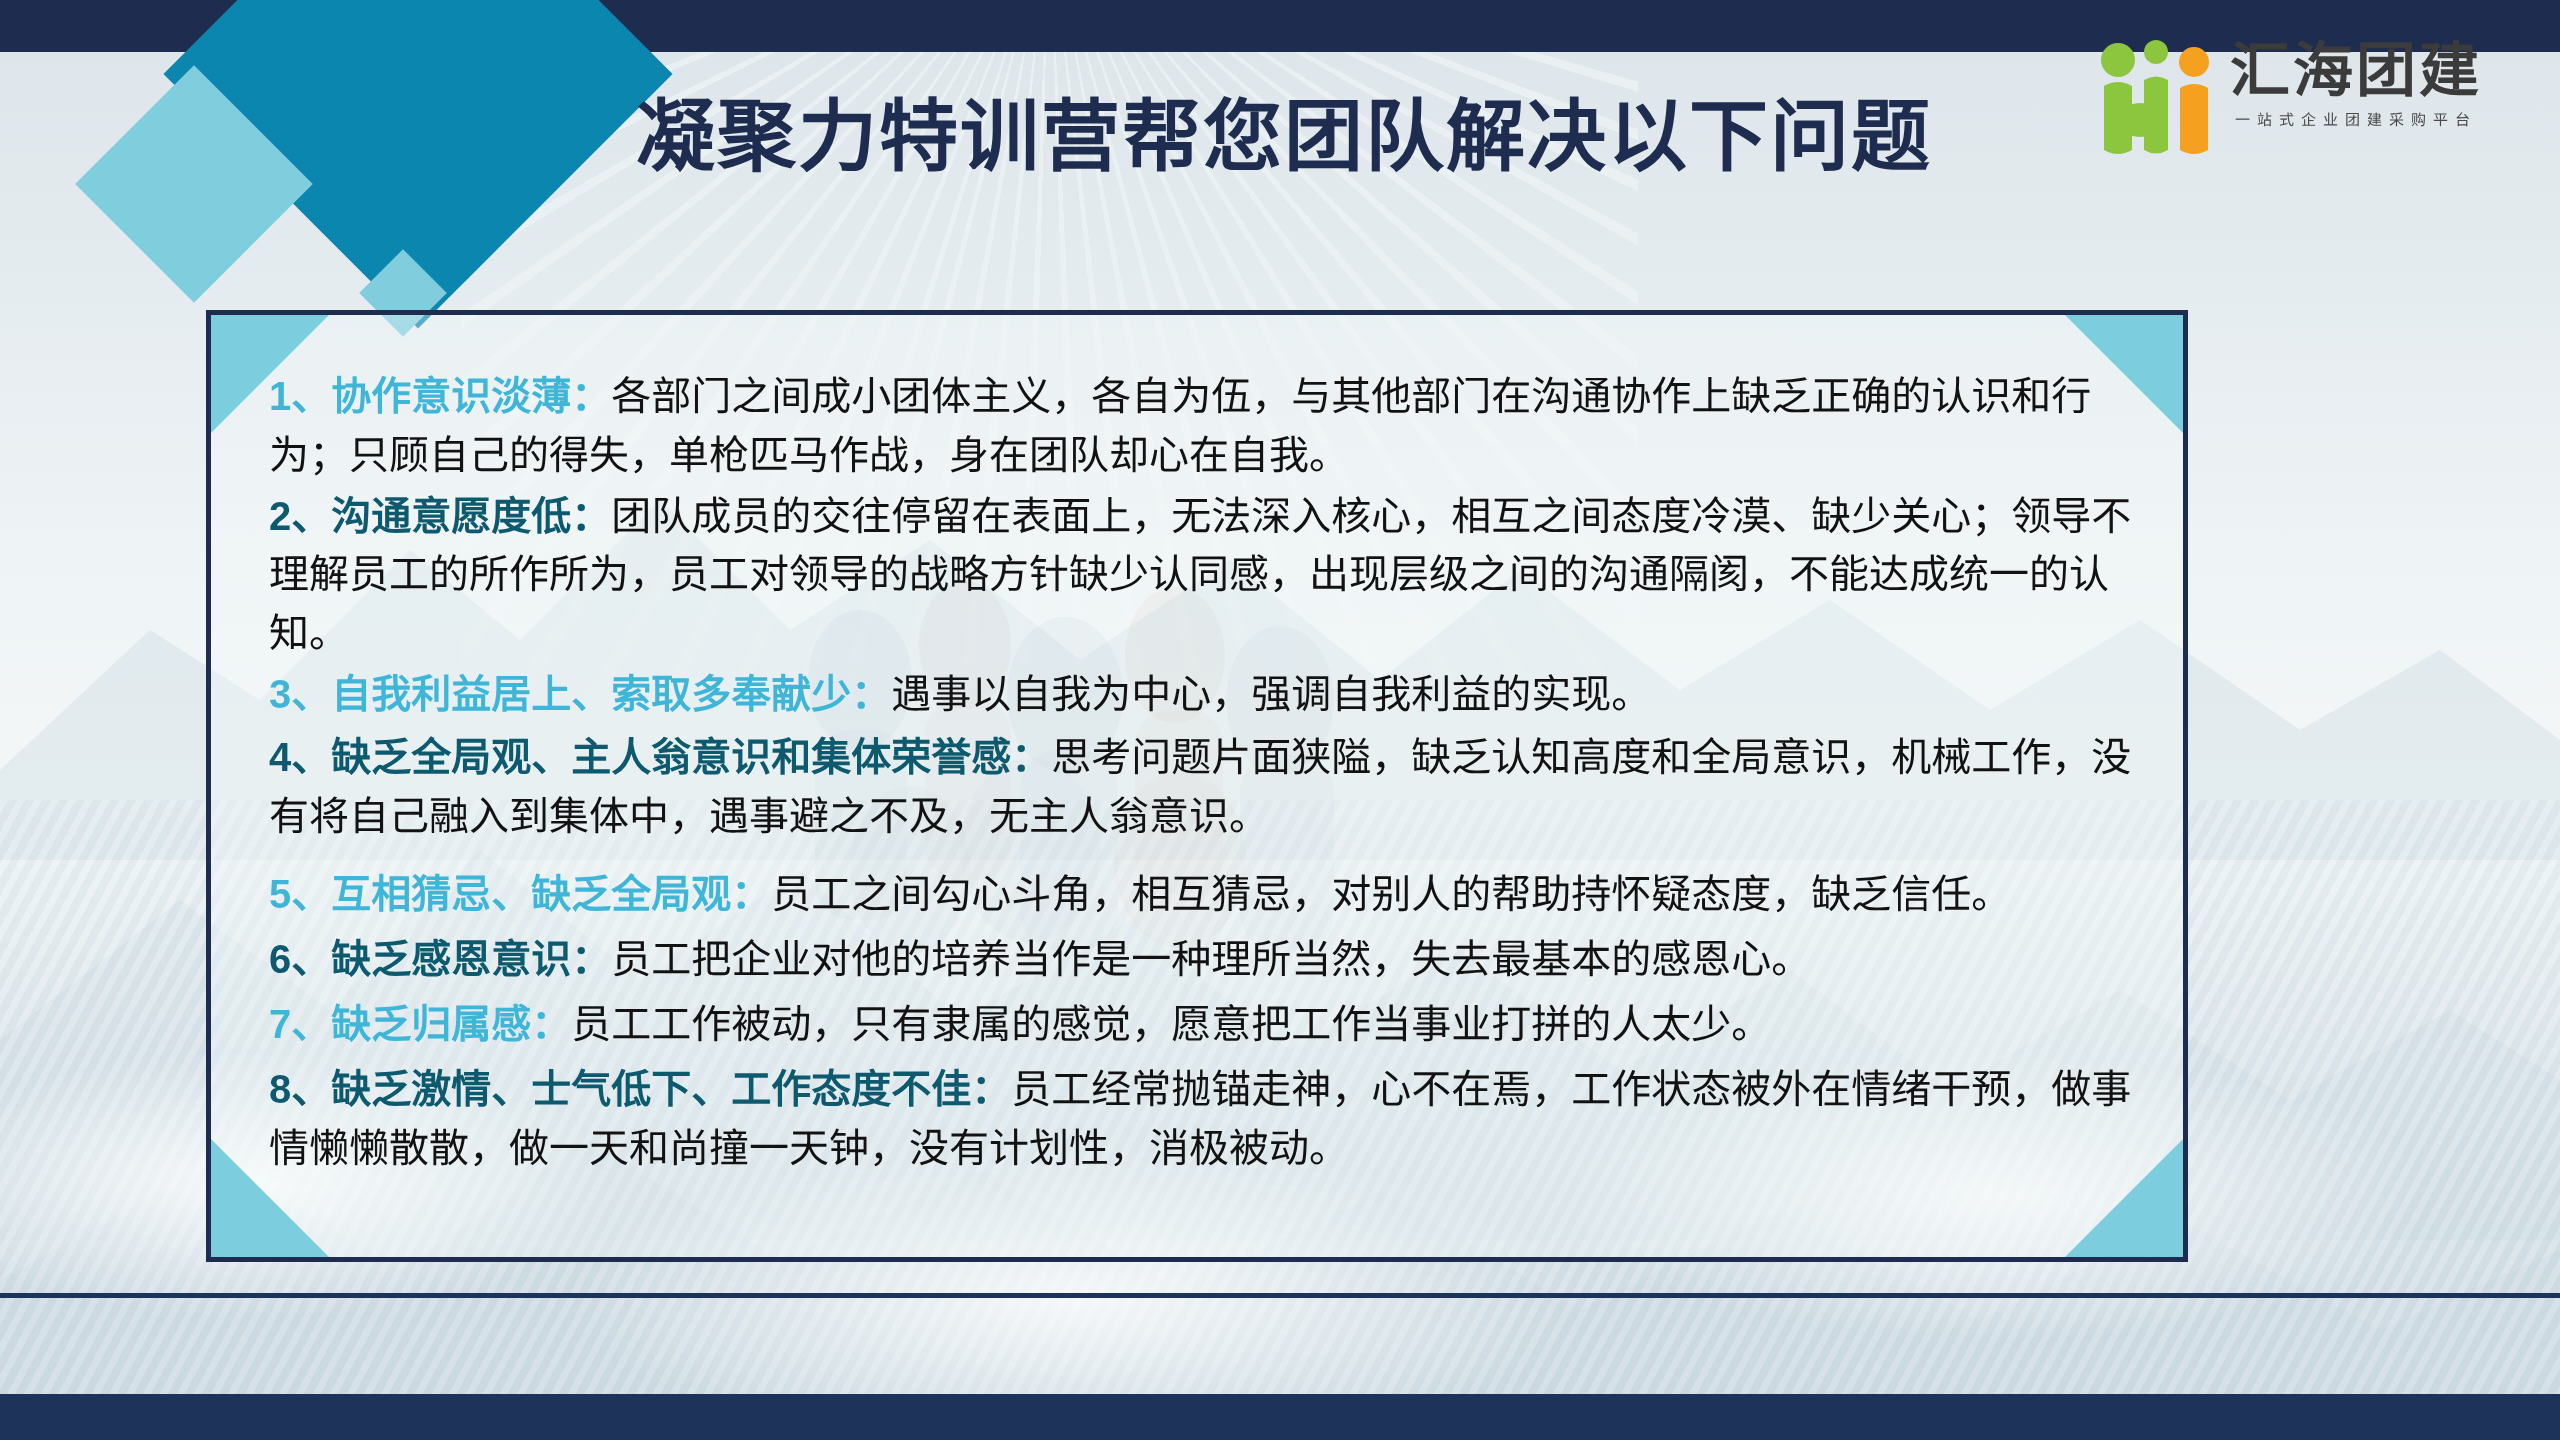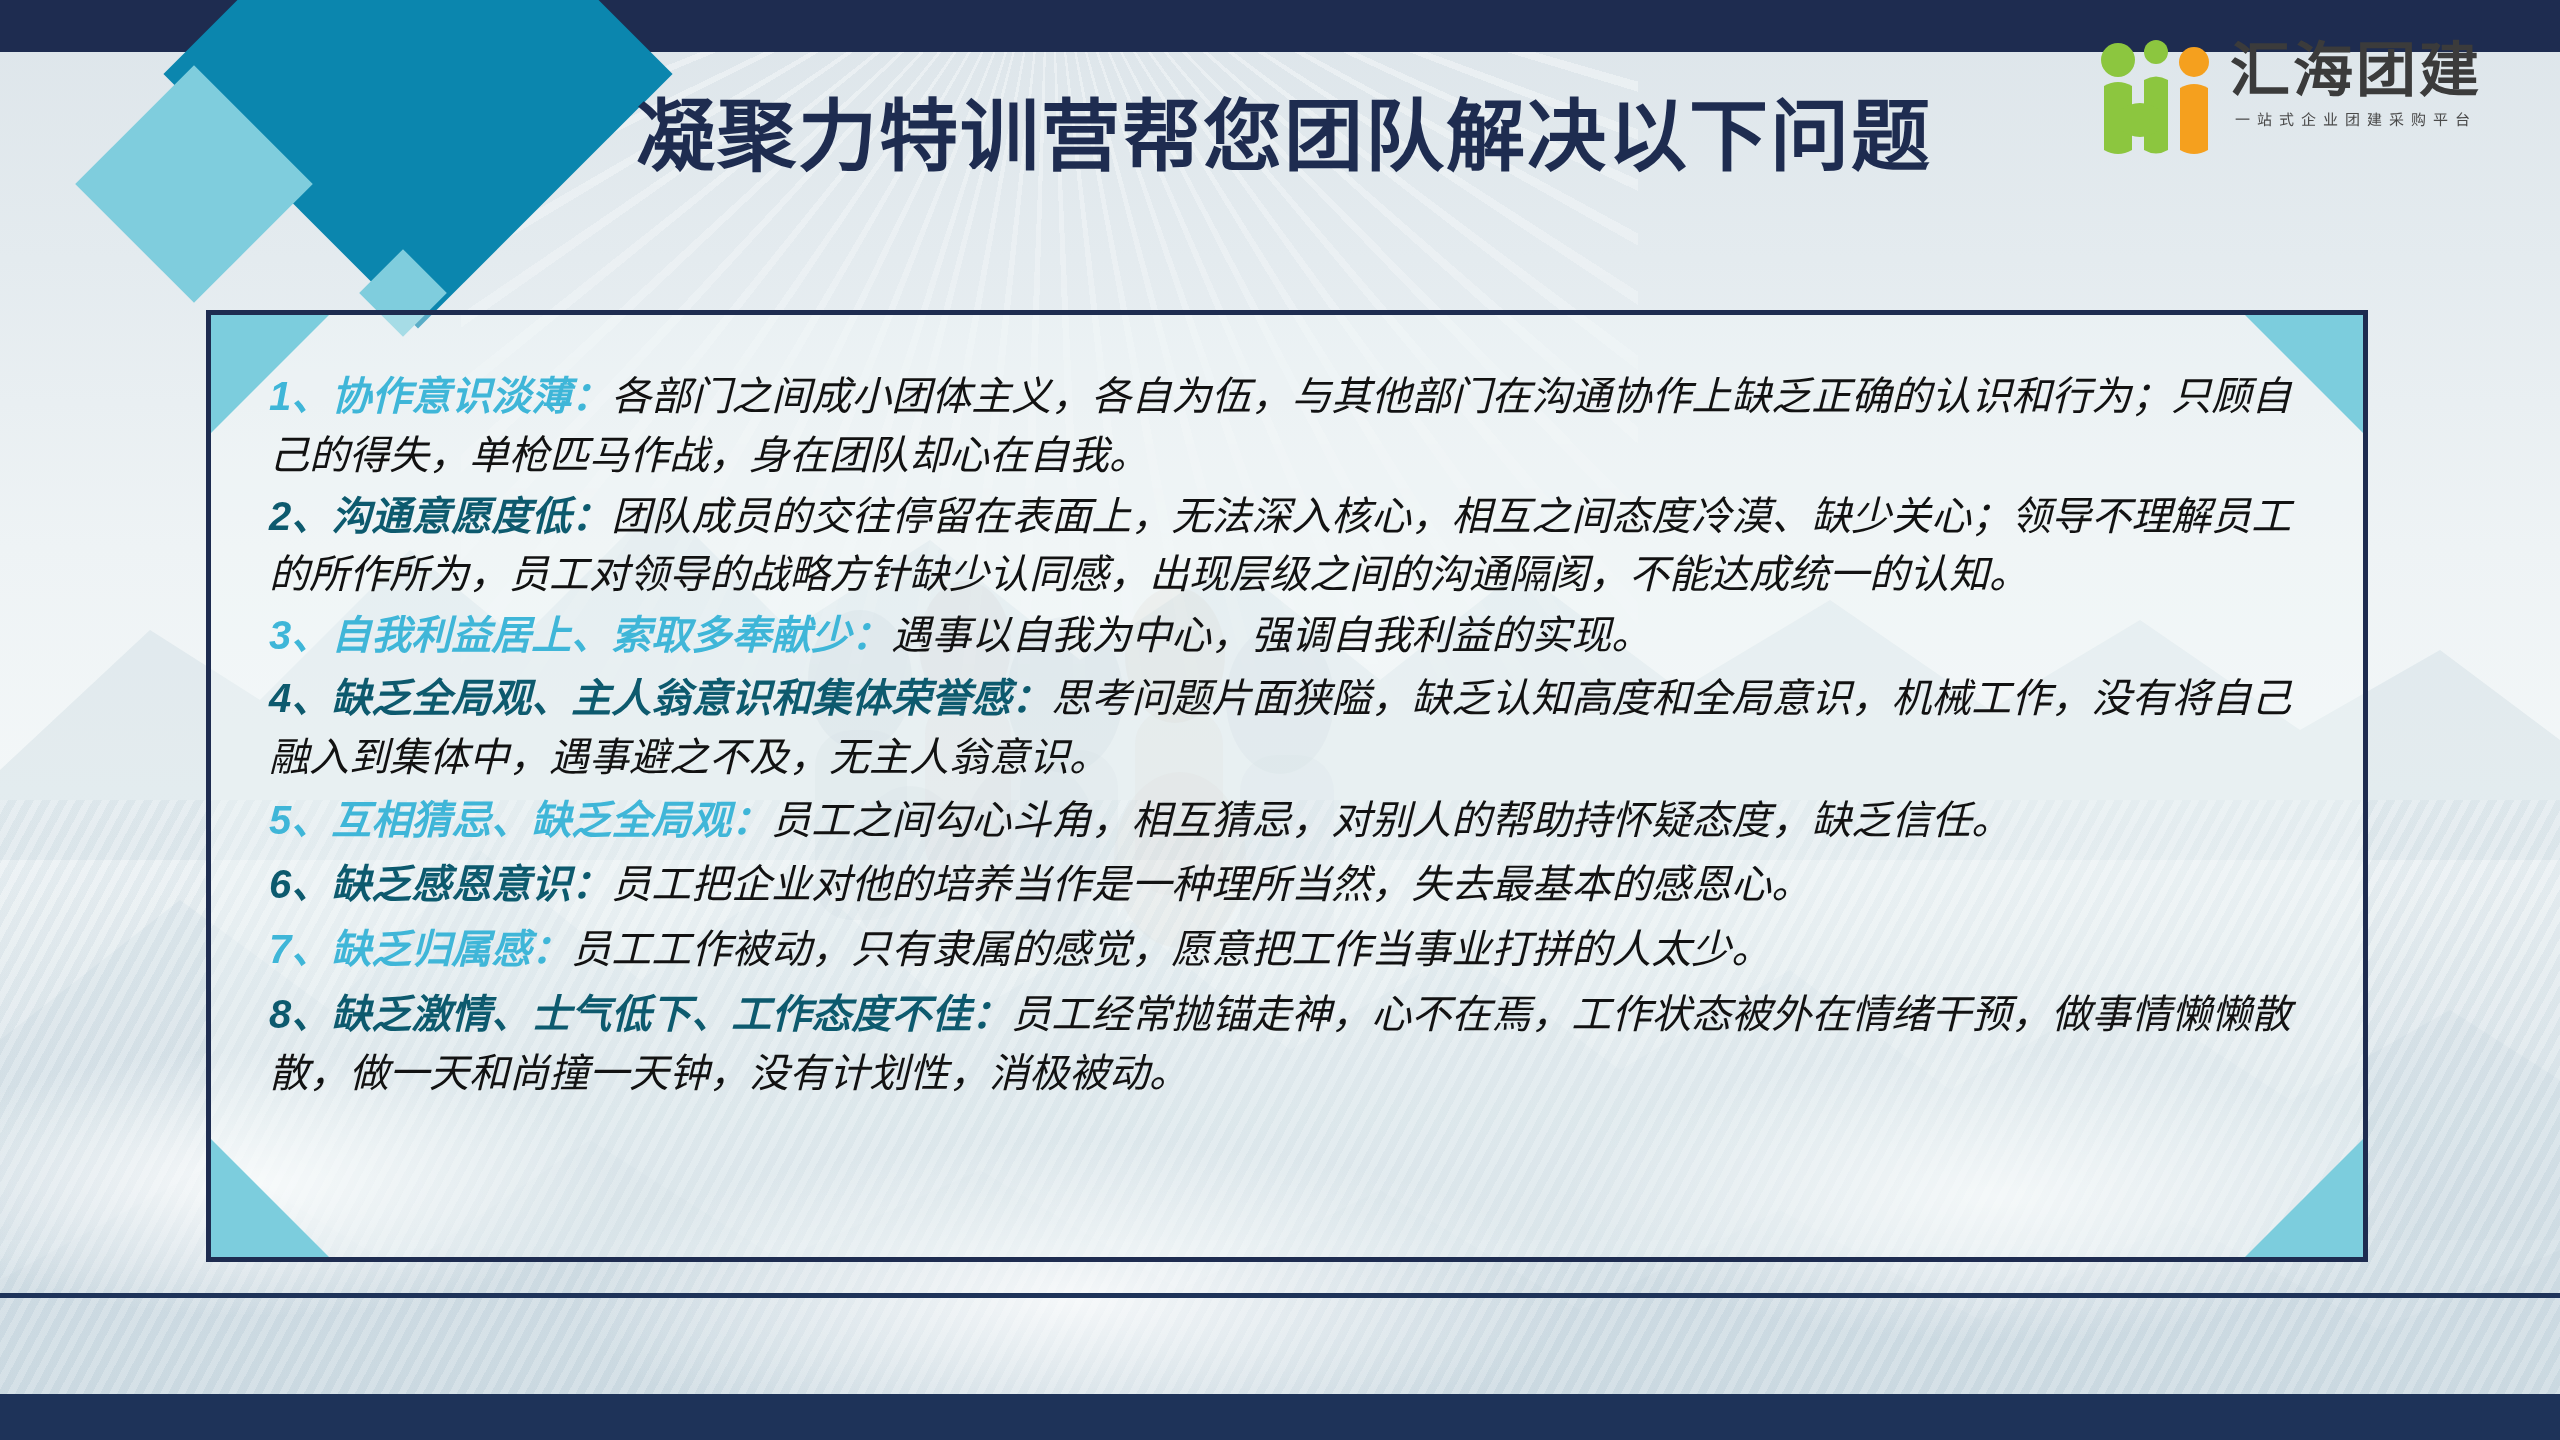--- a/index.html
+++ b/index.html
@@ -161,26 +161,25 @@
     letter-spacing: 7px;
     text-align: center;
     white-space: nowrap;
   }
 
   
   .box {
     position: absolute;
     left: 206px;
     top: 310px;
-    width: 2162px;
+    width: 1982px;
     height: 952px;
     border: 5px solid #1e2c50;
     background: rgba(243,248,250,0.34);
     box-sizing: border-box;
-    font-style: italic;
   }
   .corner {
     position: absolute;
     width: 118px;
     height: 118px;
     background: #7ccddd;
   }
   .corner.tl { left: 0;  top: 0;    clip-path: polygon(0 0, 100% 0, 0 100%); }
   .corner.tr { right: 0; top: 0;    clip-path: polygon(100% 0, 100% 100%, 0 0); }
   .corner.bl { left: 0;  bottom: 0; clip-path: polygon(0 0, 0 100%, 100% 100%); }
@@ -203,21 +202,21 @@
     font-weight: 700;
   }
   .item.odd  .lead { color: #3fb6d8; }
   .item.even .lead { color: #0d5a6e; }
   .item .body { font-weight: 400; }
 
   
   .item.n1 { margin-bottom: 2px; }
   .item.n2 { margin-bottom: 2px; }
   .item.n3 { margin-bottom: 4px; }
-  .item.n4 { margin-bottom: 4px; }
+  .item.n4 { margin-bottom: 20px; }
   .item.n5 { margin-bottom: 6px; }
   .item.n6 { margin-bottom: 6px; }
   .item.n7 { margin-bottom: 6px; }
 </style>
 </head>
 <body>
 
 <div id="slide">
 
   <div class="bg-base"></div>

